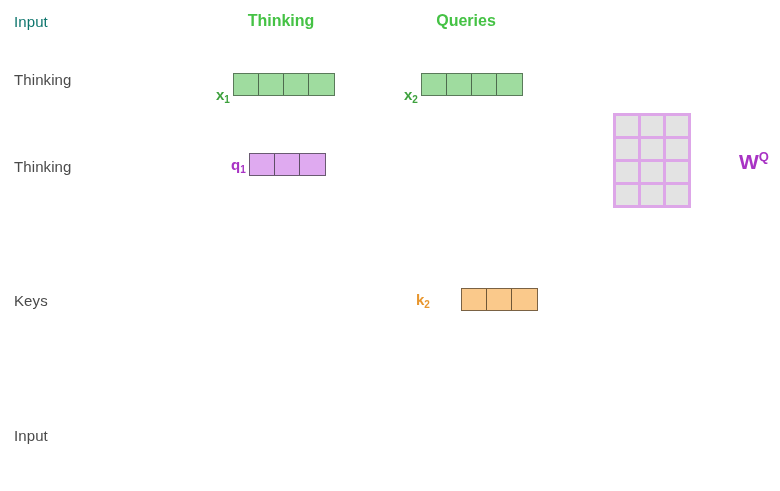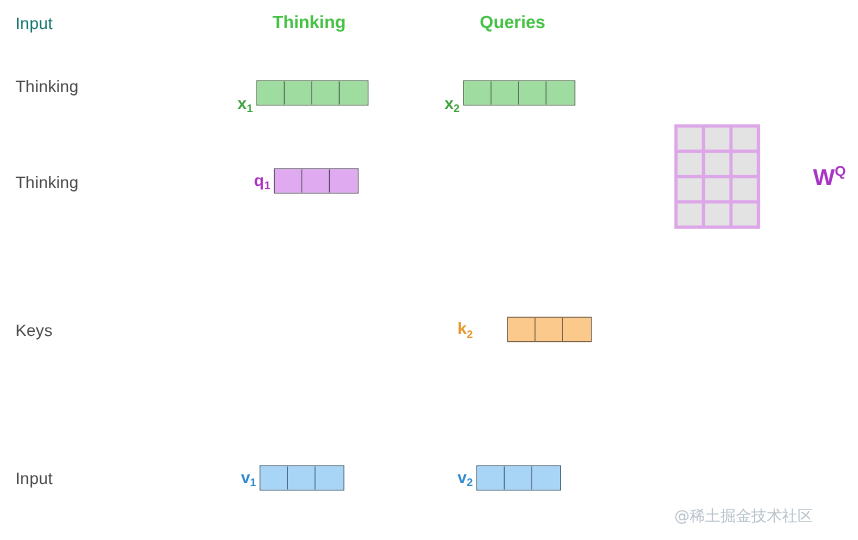--- a/index.html
+++ b/index.html
@@ -177,47 +177,30 @@
       </div>
     </div>
     <div class="vec-group vec-key" style="left: 416px; top: 288px; gap: 28px;">
       <span class="vec-label" style="color: rgb(232, 150, 46);"><span>k</span><span class="sub">2</span></span>
       <div class="vec-boxes">
         <div class="vec-cell" style="width: 25px; height: 21px; background: rgb(250, 201, 139);"></div>
         <div class="vec-cell" style="width: 25px; height: 21px; background: rgb(250, 201, 139);"></div>
         <div class="vec-cell" style="width: 25px; height: 21px; background: rgb(250, 201, 139);"></div>
       </div>
     </div>
-    <div class="vec-group vec-value" style="left: 219px; top: 423px;">
-      <span class="vec-label" style="color: rgb(46, 139, 208);"><span>v</span><span class="sub">1</span></span>
-      <div class="vec-boxes">
-        <div class="vec-cell" style="width: 25px; height: 21px; background: rgb(168, 213, 245);"></div>
-        <div class="vec-cell" style="width: 25px; height: 21px; background: rgb(168, 213, 245);"></div>
-        <div class="vec-cell" style="width: 25px; height: 21px; background: rgb(168, 213, 245);"></div>
-      </div>
-    </div>
-    <div class="vec-group vec-value" style="left: 416px; top: 423px;">
-      <span class="vec-label" style="color: rgb(46, 139, 208);"><span>v</span><span class="sub">2</span></span>
-      <div class="vec-boxes">
-        <div class="vec-cell" style="width: 25px; height: 21px; background: rgb(168, 213, 245);"></div>
-        <div class="vec-cell" style="width: 25px; height: 21px; background: rgb(168, 213, 245);"></div>
-        <div class="vec-cell" style="width: 25px; height: 21px; background: rgb(168, 213, 245);"></div>
-      </div>
-    </div>
     <div class="matrix-group mat-q" style="left: 613px; top: 113px;">
       <div class="matrix" style="grid-template-columns: repeat(3, 22px); grid-template-rows: repeat(4, 20px); background: rgb(221, 166, 232);">
         <div class="matrix-cell" style="background: rgb(227, 227, 227);"></div>
         <div class="matrix-cell" style="background: rgb(227, 227, 227);"></div>
         <div class="matrix-cell" style="background: rgb(227, 227, 227);"></div>
         <div class="matrix-cell" style="background: rgb(227, 227, 227);"></div>
         <div class="matrix-cell" style="background: rgb(227, 227, 227);"></div>
         <div class="matrix-cell" style="background: rgb(227, 227, 227);"></div>
         <div class="matrix-cell" style="background: rgb(227, 227, 227);"></div>
         <div class="matrix-cell" style="background: rgb(227, 227, 227);"></div>
         <div class="matrix-cell" style="background: rgb(227, 227, 227);"></div>
         <div class="matrix-cell" style="background: rgb(227, 227, 227);"></div>
         <div class="matrix-cell" style="background: rgb(227, 227, 227);"></div>
         <div class="matrix-cell" style="background: rgb(227, 227, 227);"></div>
       </div>
       <div class="matrix-label" style="color: rgb(168, 51, 196); margin-left: 48px;"><span>W</span><span class="sup">Q</span></div>
     </div>
-    <div class="watermark" style="left: 613px; top: 461px; color: rgb(185, 195, 204);">@稀土掘金技术社区</div>
   </div>
 
 </body></html>

